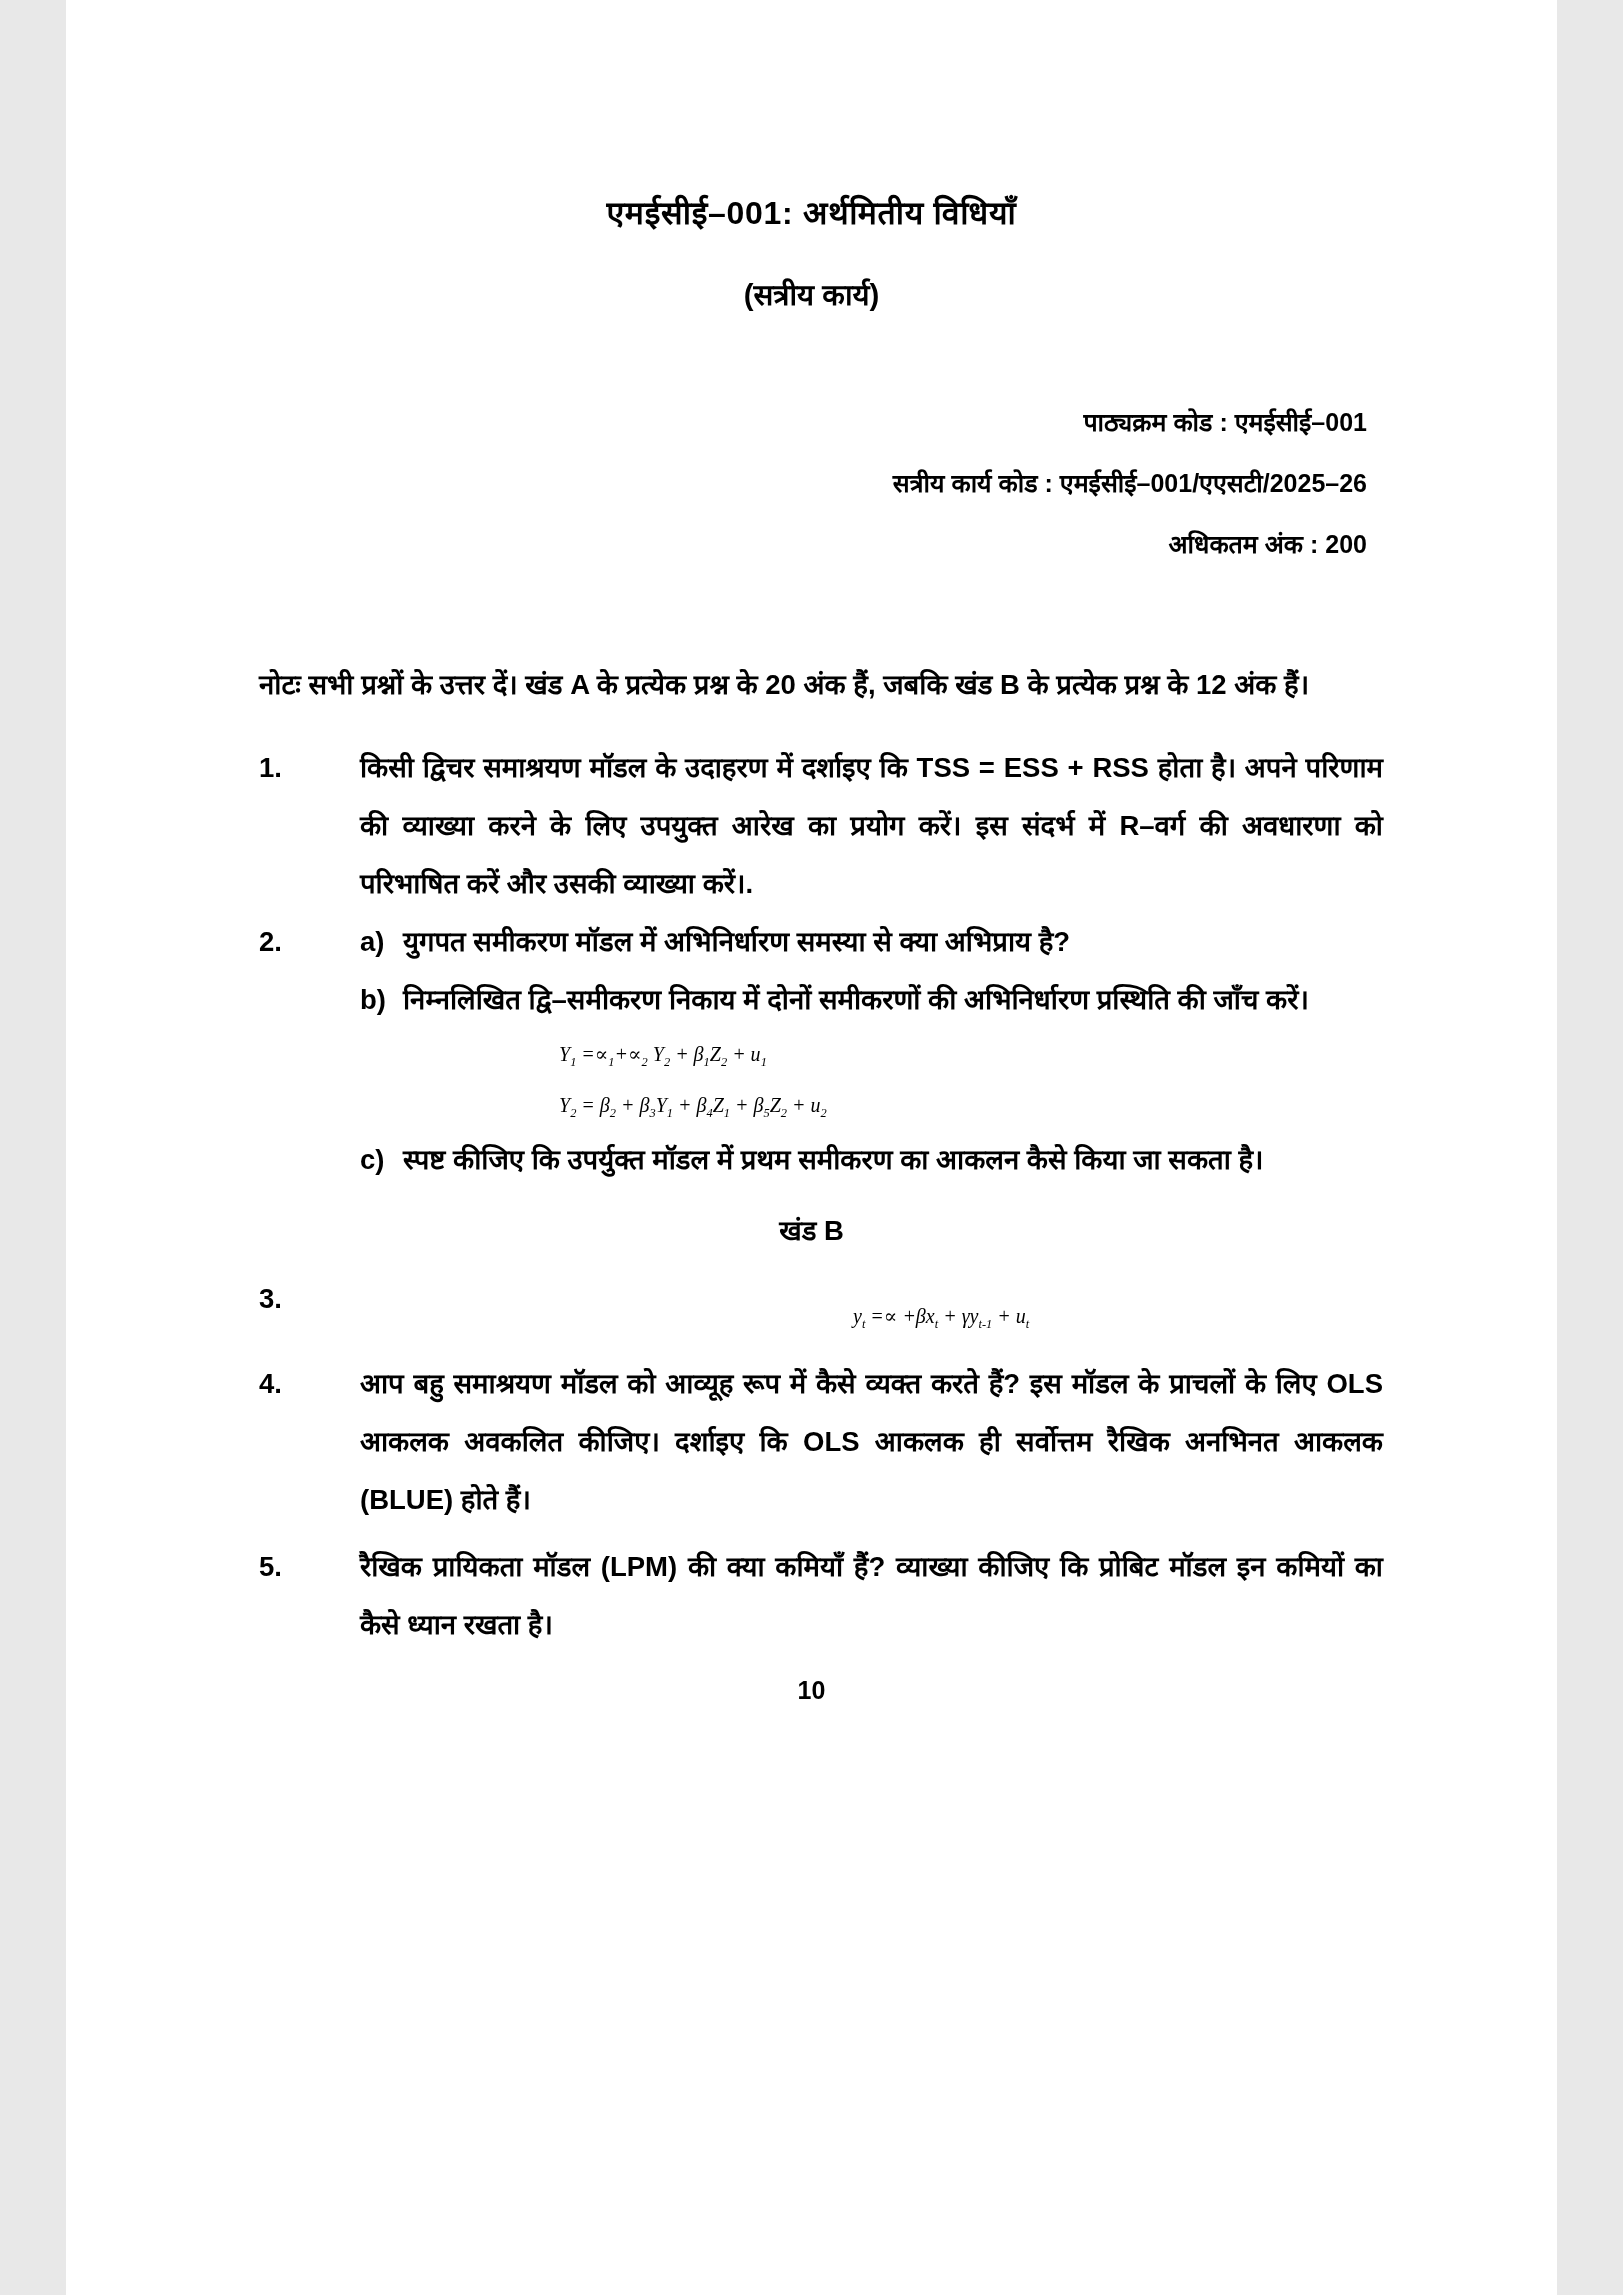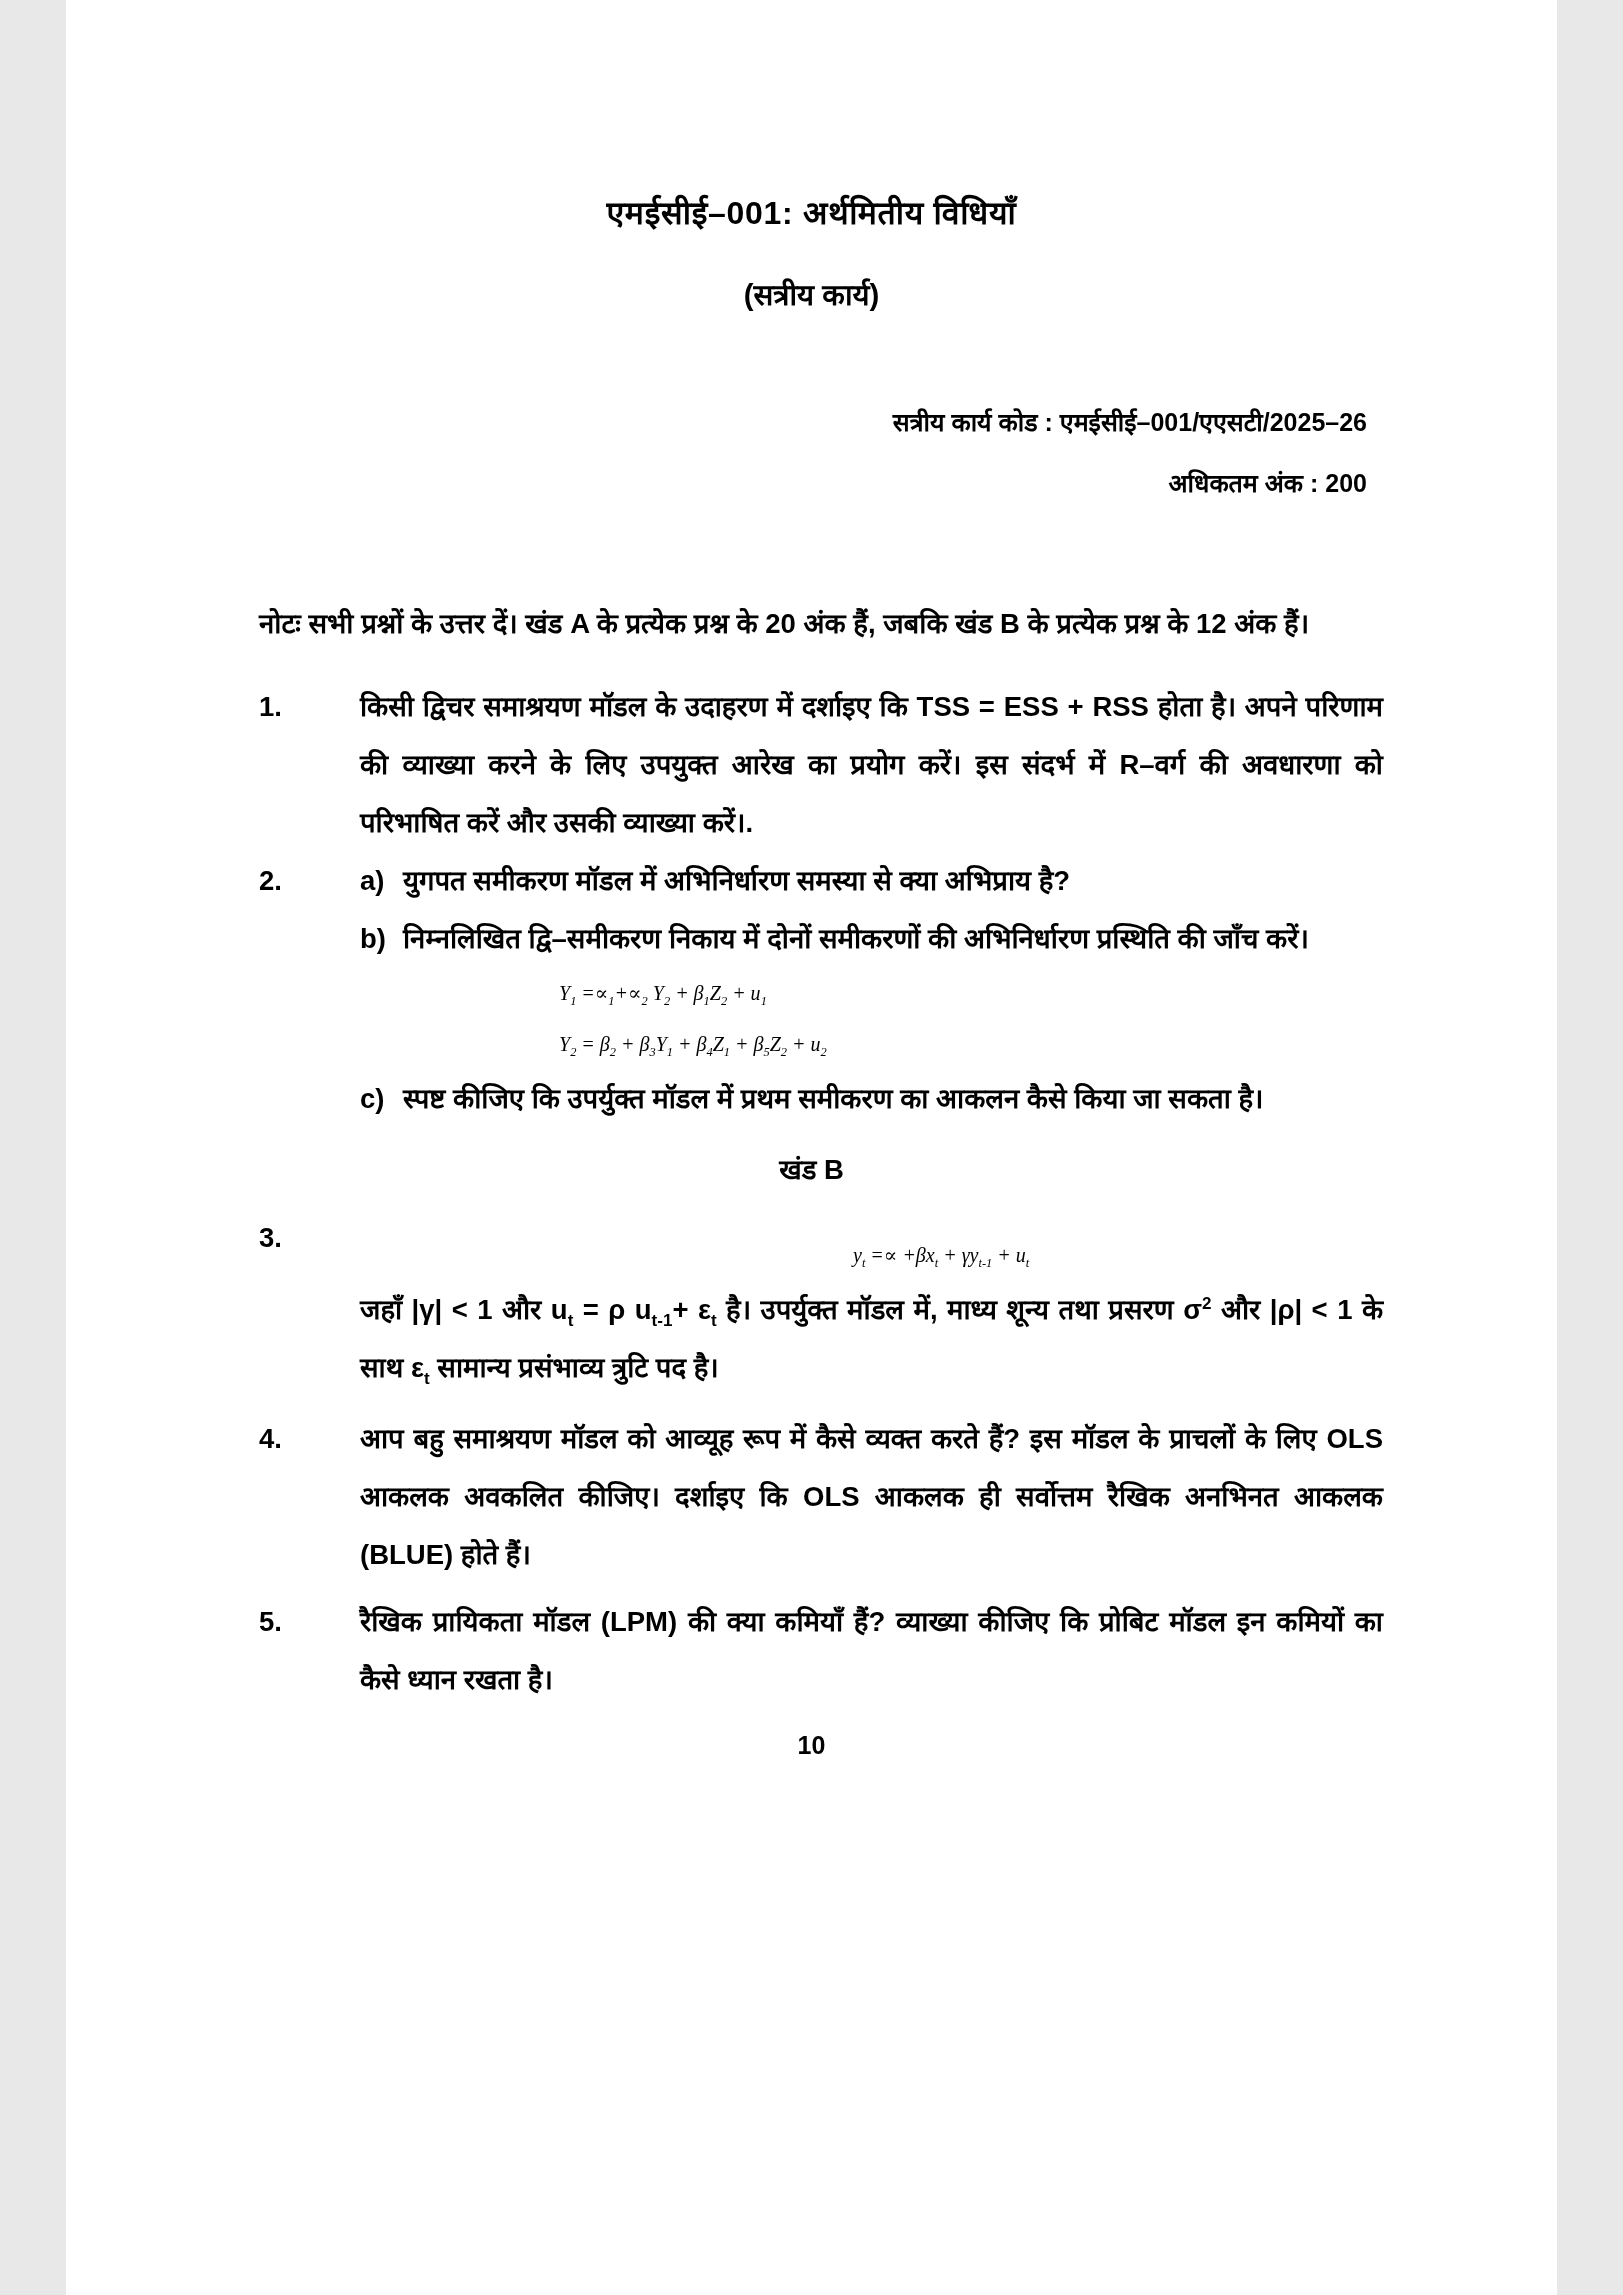--- a/index.html
+++ b/index.html
@@ -39,20 +39,21 @@
 </style>
 </head>
 <body>
 
 <div class="page">
 
   <div class="doc-title">एमईसीई–001: अर्थमितीय विधियाँ</div>
   <div class="doc-subtitle">(सत्रीय कार्य)</div>
 
   <div class="meta">
+    <div class="meta-line">पाठ्यक्रम कोड : एमईसीई–001</div>
     <div class="meta-line">सत्रीय कार्य कोड : एमईसीई–001/एएसटी/2025–26</div>
     <div class="meta-line">अधिकतम अंक : 200</div>
   </div>
 
   <div class="note">नोटः सभी प्रश्नों के उत्तर दें। खंड A के प्रत्येक प्रश्न के 20 अंक हैं, जबकि खंड B के प्रत्येक प्रश्न के 12 अंक हैं।</div>
 
 
   <div class="questions">
 
     <div class="q q1">
@@ -85,21 +86,20 @@
   </div>
 
   <div class="section-heading section-b">खंड B</div>
 
   <div class="questions">
 
     <div class="q q3">
       <div class="q-num">3.</div>
       <div class="q-body">
         <div class="equation eq-q3">y<sub>t</sub> =∝ +βx<sub>t</sub> + γy<sub>t-1</sub> + u<sub>t</sub></div>
-        <div class="q-tail">जहाँ |γ| &lt; 1 और u<sub>t</sub> = ρ u<sub>t-1</sub>+ ε<sub>t</sub> है। उपर्युक्त मॉडल में, माध्य शून्य तथा प्रसरण σ<sup>2</sup> और |ρ| &lt; 1 के साथ ε<sub>t</sub> सामान्य प्रसंभाव्य त्रुटि पद है।</div>
       </div>
     </div>
 
     <div class="q q4">
       <div class="q-num">4.</div>
       <div class="q-body">आप बहु समाश्रयण मॉडल को आव्यूह रूप में कैसे व्यक्त करते हैं? इस मॉडल के प्राचलों के लिए OLS आकलक अवकलित कीजिए। दर्शाइए कि OLS आकलक ही सर्वोत्तम रैखिक अनभिनत आकलक (BLUE) होते हैं।</div>
     </div>
 
     <div class="q q5">
       <div class="q-num">5.</div>

